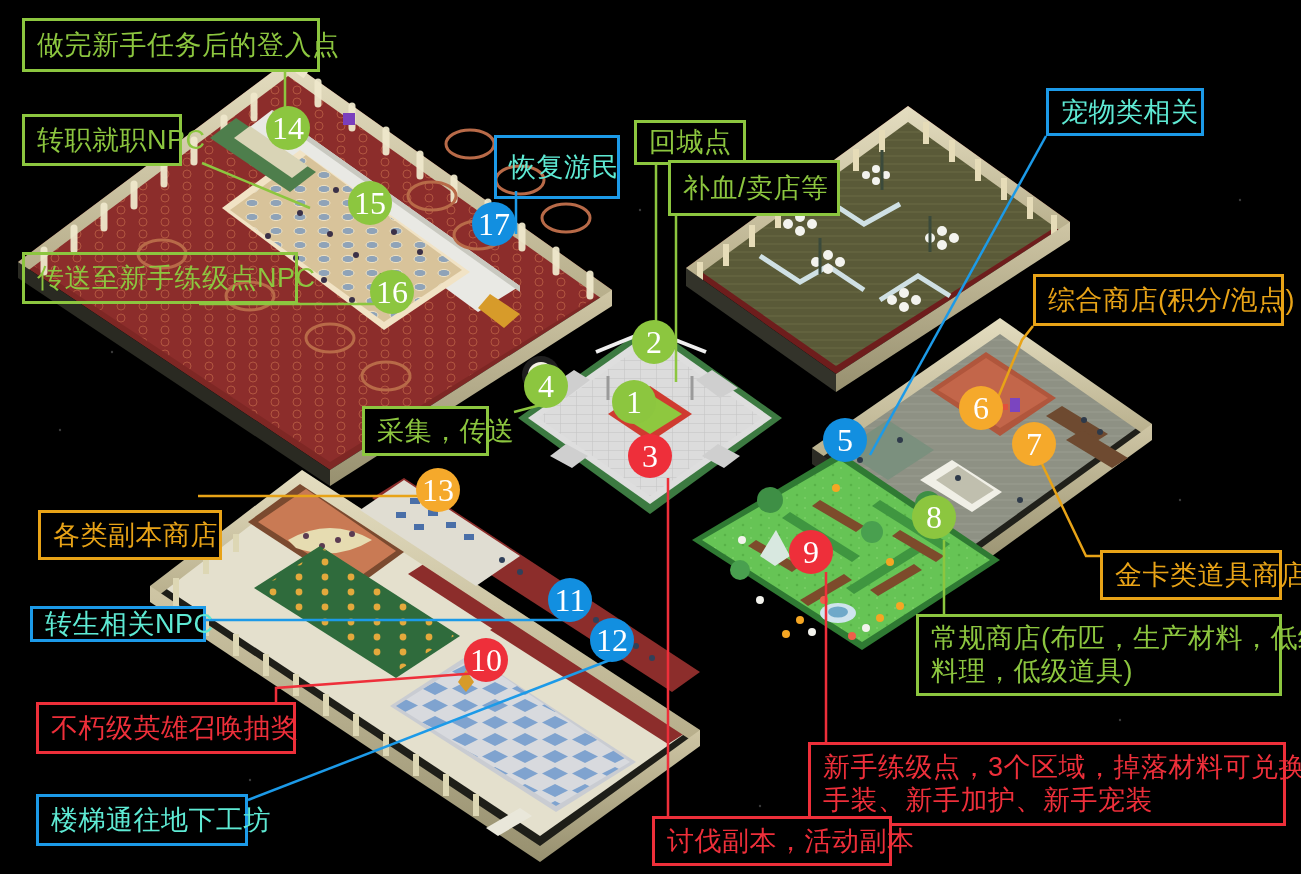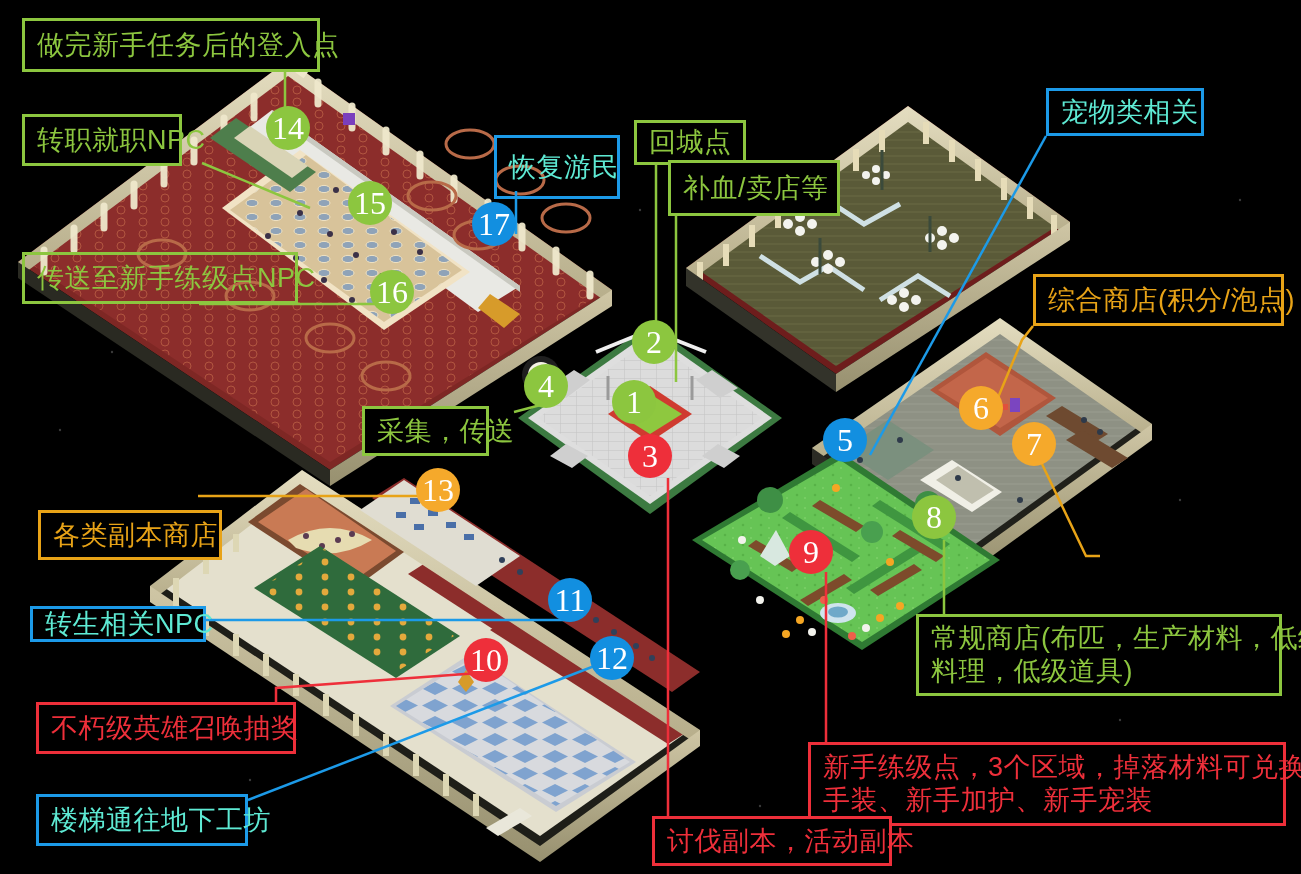--- a/index.html
+++ b/index.html
@@ -478,40 +478,41 @@
   <div class="label green solid-bg" style="left: 22px; top: 18px; width: 298px; height: 54px;">做完新手任务后的登入点</div>
       <div class="label green solid-bg" style="left: 22px; top: 114px; width: 160px; height: 52px;">转职就职NPC</div>
       <div class="label green" style="left: 22px; top: 252px; width: 276px; height: 52px;">传送至新手练级点NPC</div>
       <div class="label blue" style="left: 494px; top: 135px; width: 126px; height: 64px;">恢复游民</div>
       <div class="label green solid-bg" style="left: 634px; top: 72px; width: 112px; height: 45px; margin-top: 48px;">回城点</div>
       <div class="label green solid-bg" style="left: 668px; top: 160px; width: 172px; height: 56px;">补血/卖店等</div>
       <div class="label blue solid-bg" style="left: 1046px; top: 88px; width: 158px; height: 48px;">宠物类相关</div>
       <div class="label orange solid-bg" style="left: 1033px; top: 274px; width: 251px; height: 52px;">综合商店(积分/泡点)</div>
       <div class="label green solid-bg" style="left: 362px; top: 406px; width: 127px; height: 50px;">采集，传送</div>
       <div class="label orange solid-bg" style="left: 38px; top: 470px; width: 184px; height: 50px; margin-top: 40px;">各类副本商店</div>
+      <div class="label orange solid-bg" style="left: 1100px; top: 550px; width: 182px; height: 50px;">金卡类道具商店</div>
       <div class="label blue solid-bg" style="left: 30px; top: 606px; width: 176px; height: 36px;">转生相关NPC</div>
       <div class="label green multiline" style="left: 916px; top: 614px; width: 366px; height: 82px;">常规商店(布匹，生产材料，低级
 料理，低级道具)</div>
       <div class="label red solid-bg" style="left: 36px; top: 702px; width: 260px; height: 52px;">不朽级英雄召唤抽奖</div>
       <div class="label red solid-bg multiline" style="left: 808px; top: 742px; width: 478px; height: 84px;">新手练级点，3个区域，掉落材料可兑换新
 手装、新手加护、新手宠装</div>
       <div class="label blue solid-bg" style="left: 36px; top: 794px; width: 212px; height: 52px;">楼梯通往地下工坊</div>
       <div class="label red solid-bg" style="left: 652px; top: 816px; width: 240px; height: 50px;">讨伐副本，活动副本</div>
       <div class="marker green" style="left: 612px; top: 380px;">1</div>
       <div class="marker green" style="left: 632px; top: 320px;">2</div>
       <div class="marker red" style="left: 628px; top: 434px;">3</div>
       <div class="marker green" style="left: 524px; top: 364px;">4</div>
       <div class="marker blue" style="left: 823px; top: 418px;">5</div>
       <div class="marker orange" style="left: 959px; top: 386px;">6</div>
       <div class="marker orange" style="left: 1012px; top: 422px;">7</div>
       <div class="marker green" style="left: 912px; top: 495px;">8</div>
       <div class="marker red" style="left: 789px; top: 530px;">9</div>
       <div class="marker red" style="left: 464px; top: 638px;">10</div>
       <div class="marker blue" style="left: 548px; top: 578px;">11</div>
-      <div class="marker blue" style="left: 590px; top: 636px;">12</div>
+      <div class="marker blue" style="left: 590px; top: 618px;">12</div>
       <div class="marker orange" style="left: 416px; top: 468px;">13</div>
       <div class="marker green" style="left: 266px; top: 106px;">14</div>
       <div class="marker green" style="left: 348px; top: 181px;">15</div>
       <div class="marker green" style="left: 370px; top: 270px;">16</div>
       <div class="marker blue" style="left: 472px; top: 202px;">17</div>
     </div>
 
 </div>
 
 </body></html>

